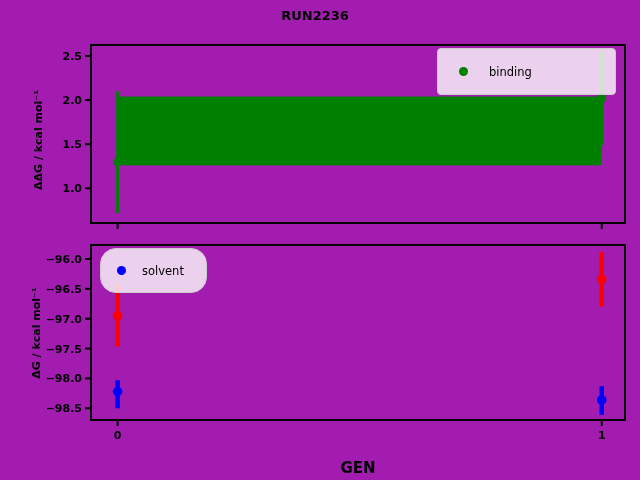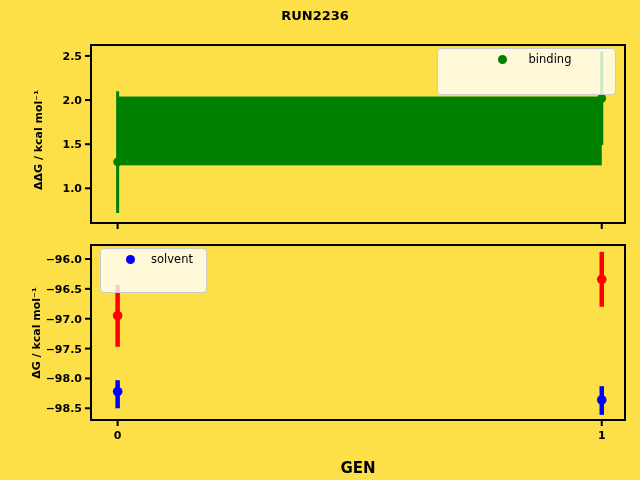--- a/index.html
+++ b/index.html
@@ -1,31 +1,31 @@
 <!DOCTYPE html>
 <html><head>
 <meta charset="utf-8">
 <style>
   html,body{margin:0;padding:0;background:#fff;}
-  .figure{position:relative;width:640px;height:480px;background:#fde047;
+  .figure{position:relative;width:640px;height:480px;background:#a21caf;
           font-family:"DejaVu Sans", sans-serif;overflow:hidden;}
   .fig-title{position:absolute;left:315px;top:15px;transform:translate(-50%,-50%);
              font-size:13px;font-weight:bold;color:#000;white-space:nowrap;}
   .ylabel{position:absolute;transform:translate(-50%,-50%) rotate(-90deg);
           font-size:11px;font-weight:bold;color:#000;white-space:nowrap;}
   #ylabel-top{left:38px;top:140px;}
   #ylabel-bottom{left:36px;top:333px;}
   .xlabel{position:absolute;left:358px;top:456px;transform:translate(-50%,-50%);
           font-size:15px;font-weight:bold;color:#000;margin-top:12px;}
   #chart-svg{position:absolute;left:0;top:0;z-index:1;}
   .legend{position:absolute;z-index:2;background:rgba(255,255,255,0.8);
           border:1px solid #ccc;border-radius:4px;box-sizing:border-box;
-          display:flex;flex-direction:row;justify-content:space-around;}
+          display:flex;flex-direction:column;justify-content:space-around;}
   #legend-top{left:437px;top:48px;width:179px;height:47px;padding:0 4px 0 5px;}
-  #legend-bottom{left:100px;top:248px;width:107px;height:45px;padding:0 4px 0 5px;}
+  #legend-bottom{left:100px;top:248px;width:107px;height:45px;padding:0 4px 0 5px;border-radius:16px;}
   .legend-row{display:flex;align-items:center;height:20px;}
   .swatch-col{display:flex;align-items:center;justify-content:center;flex:0 0 auto;}
   #legend-top .swatch-col{width:40px;margin-right:6px;}
   #legend-bottom .swatch-col{width:30px;margin-right:6px;}
   .dot{width:9px;height:9px;border-radius:50%;background:#888;}
   .dotted-line{width:36px;height:0;border-top:2px dotted #008000;}
   .legend-label{font-size:11.5px;color:#000;white-space:nowrap;}
 </style>
 </head>
 <body>

